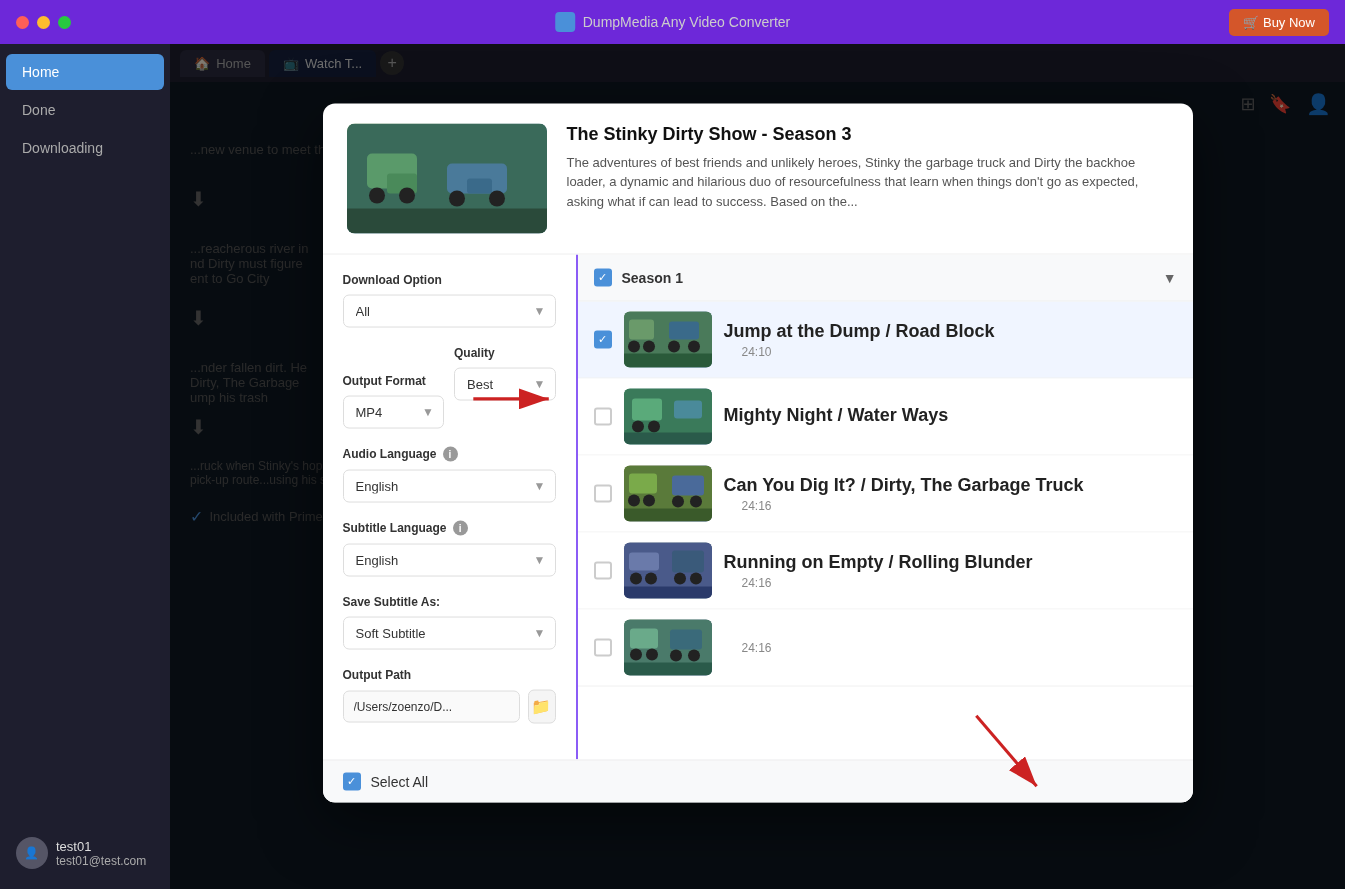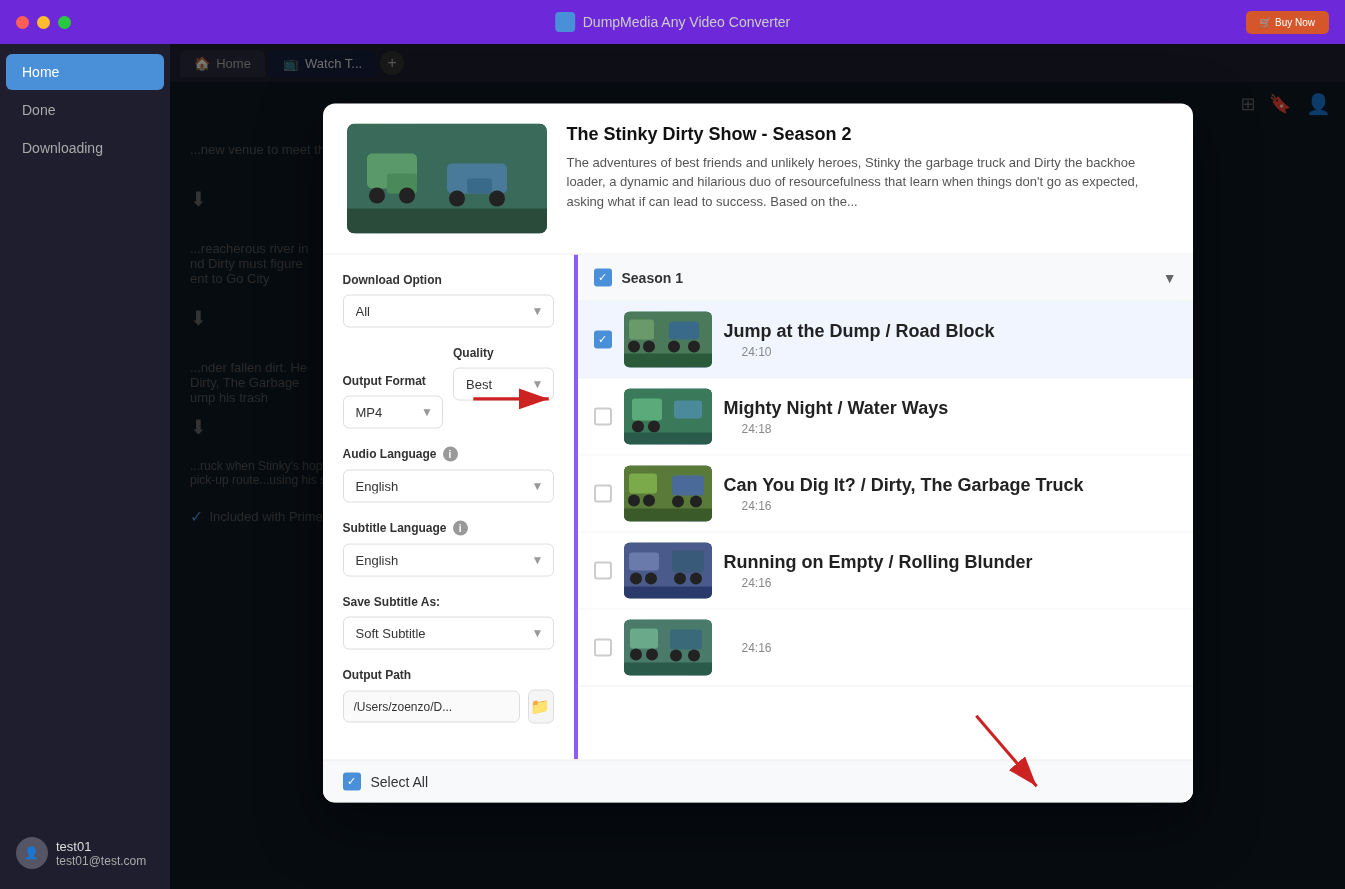--- a/index.html
+++ b/index.html
@@ -31,21 +31,21 @@
       position: absolute; left: 50%; transform: translateX(-50%);
       display: flex; align-items: center; gap: 8px;
       color: #ccc; font-size: 14px;
     }
     .app-icon {
       width: 20px; height: 20px; background: #4a90d9;
       border-radius: 4px; display: inline-block;
     }
     .buy-now-btn {
       background: #d4562a; color: white; border: none;
-      padding: 6px 14px; border-radius: 5px; font-size: 10px; cursor: pointer; margin-left: 8px;
+      padding: 6px 14px; border-radius: 5px; font-size: 13px; cursor: pointer; margin-left: 8px;
     }
 
     
     .main-layout {
       display: flex;
       height: calc(889px - 44px);
     }
 
     
     .sidebar {
@@ -180,21 +180,21 @@
     .modal-body {
       display: flex;
       flex: 1;
       overflow: hidden;
     }
 
     
     .left-panel {
       width: 255px;
       padding: 18px 20px;
-      border-right: 4px solid #8b5cf6;
+      border-right: 2px solid #8b5cf6;
       flex-shrink: 0;
       overflow-y: auto;
     }
     .field-label {
       font-size: 12px; font-weight: 600; color: #333;
       margin-bottom: 8px; display: flex; align-items: center; gap: 6px;
     }
     .field-group { margin-bottom: 18px; }
     .select-wrapper {
       position: relative;
@@ -444,21 +444,21 @@
               <circle cx="60" cy="72" r="8" fill="#222"></circle>
               <rect x="100" y="40" width="60" height="30" rx="5" fill="#4a7a9a"></rect>
               <rect x="120" y="55" width="25" height="15" rx="3" fill="#3a6a8a"></rect>
               <circle cx="110" cy="75" r="8" fill="#222"></circle>
               <circle cx="150" cy="75" r="8" fill="#222"></circle>
               <rect x="0" y="85" width="200" height="25" fill="#2a4a3a"></rect>
             </svg>
           </div>
         </div>
         <div class="show-info">
-          <div class="show-title">The Stinky Dirty Show - Season 2</div>
+          <div class="show-title">The Stinky Dirty Show - Season 3</div>
           <div class="show-desc">The adventures of best friends and unlikely heroes, Stinky the garbage truck and Dirty the backhoe loader, a dynamic and hilarious duo of resourcefulness that learn when things don't go as expected, asking what if can lead to success. Based on the...</div>
         </div>
       </div>
 
       <div class="modal-body">
 
         <div class="left-panel">
 
           <div class="field-group">
             <div class="field-label">Download Option</div>
@@ -587,21 +587,20 @@
                   <rect width="88" height="56" fill="#3a7a5a"></rect>
                   <rect x="8" y="10" width="30" height="22" rx="3" fill="#5aaa7a"></rect>
                   <circle cx="14" cy="38" r="6" fill="#222"></circle>
                   <circle cx="30" cy="38" r="6" fill="#222"></circle>
                   <rect x="50" y="12" width="28" height="18" rx="3" fill="#4a8a9a"></rect>
                   <rect x="0" y="44" width="88" height="12" fill="#2a5a4a"></rect>
                 </svg>
               </div>
               <div class="ep-info">
                 <div class="ep-title">Mighty Night / Water Ways</div>
-                <div class="ep-duration">24:18</div>
               </div>
             </div>
 
             <div class="episode-item">
               <div class="ep-checkbox"></div>
               <div class="ep-thumbnail ep-thumb-3">
                 <svg width="88" height="56" viewBox="0 0 88 56">
                   <rect width="88" height="56" fill="#5a7a3a"></rect>
                   <rect x="5" y="8" width="28" height="20" rx="3" fill="#7aaa4a"></rect>
                   <circle cx="10" cy="35" r="6" fill="#222"></circle>

